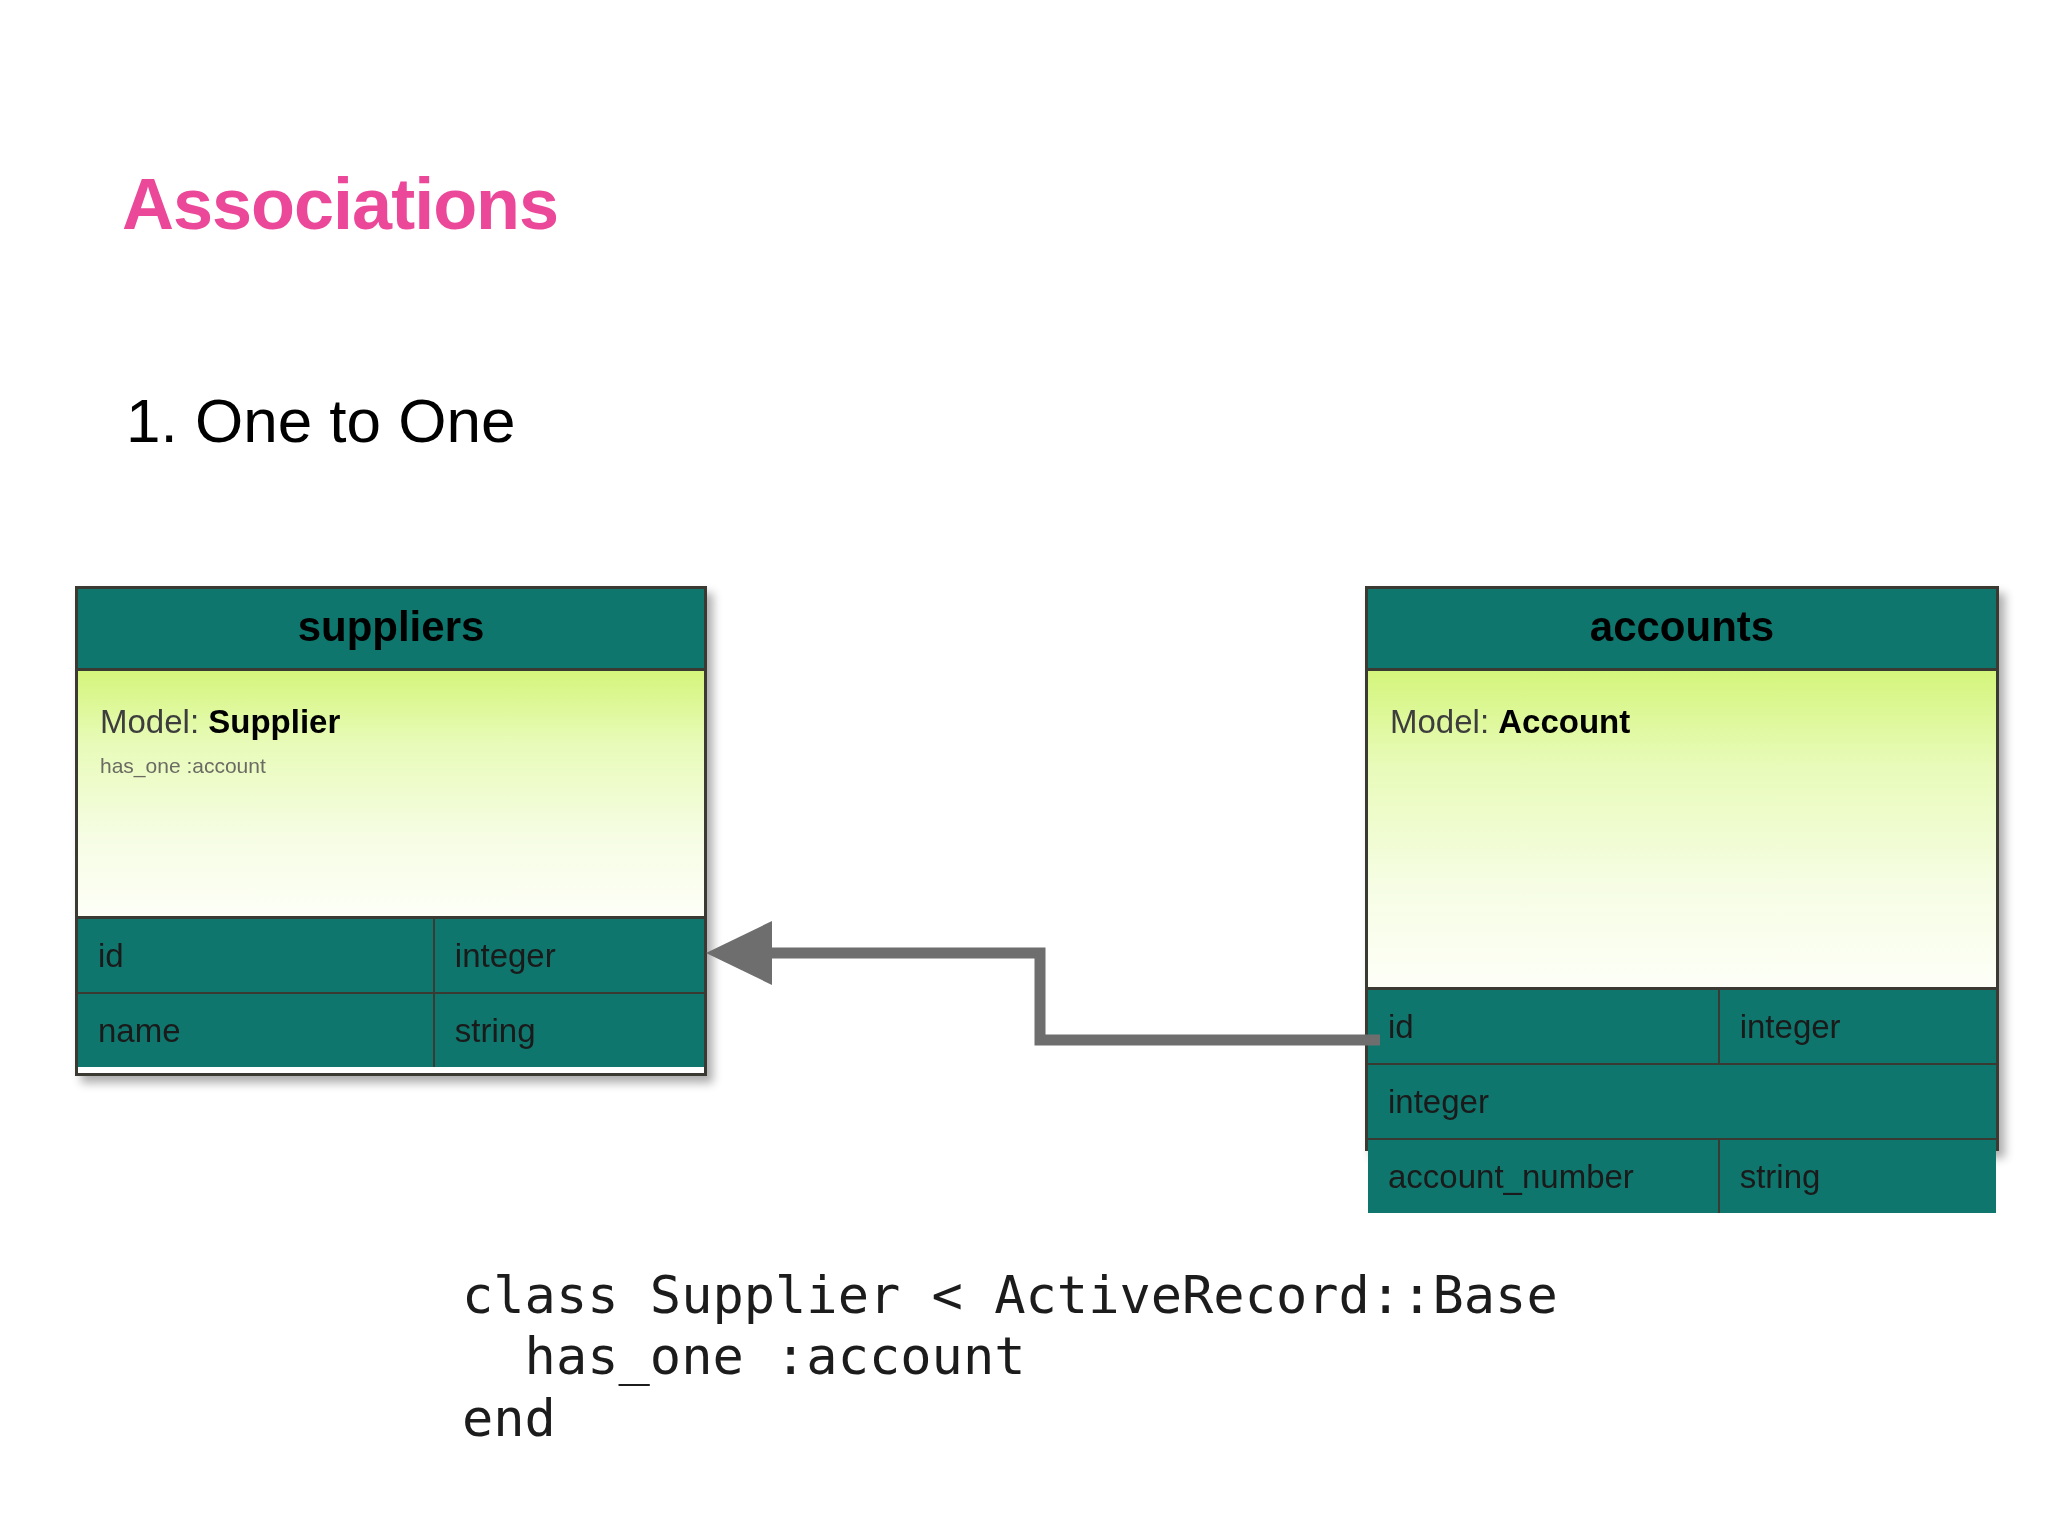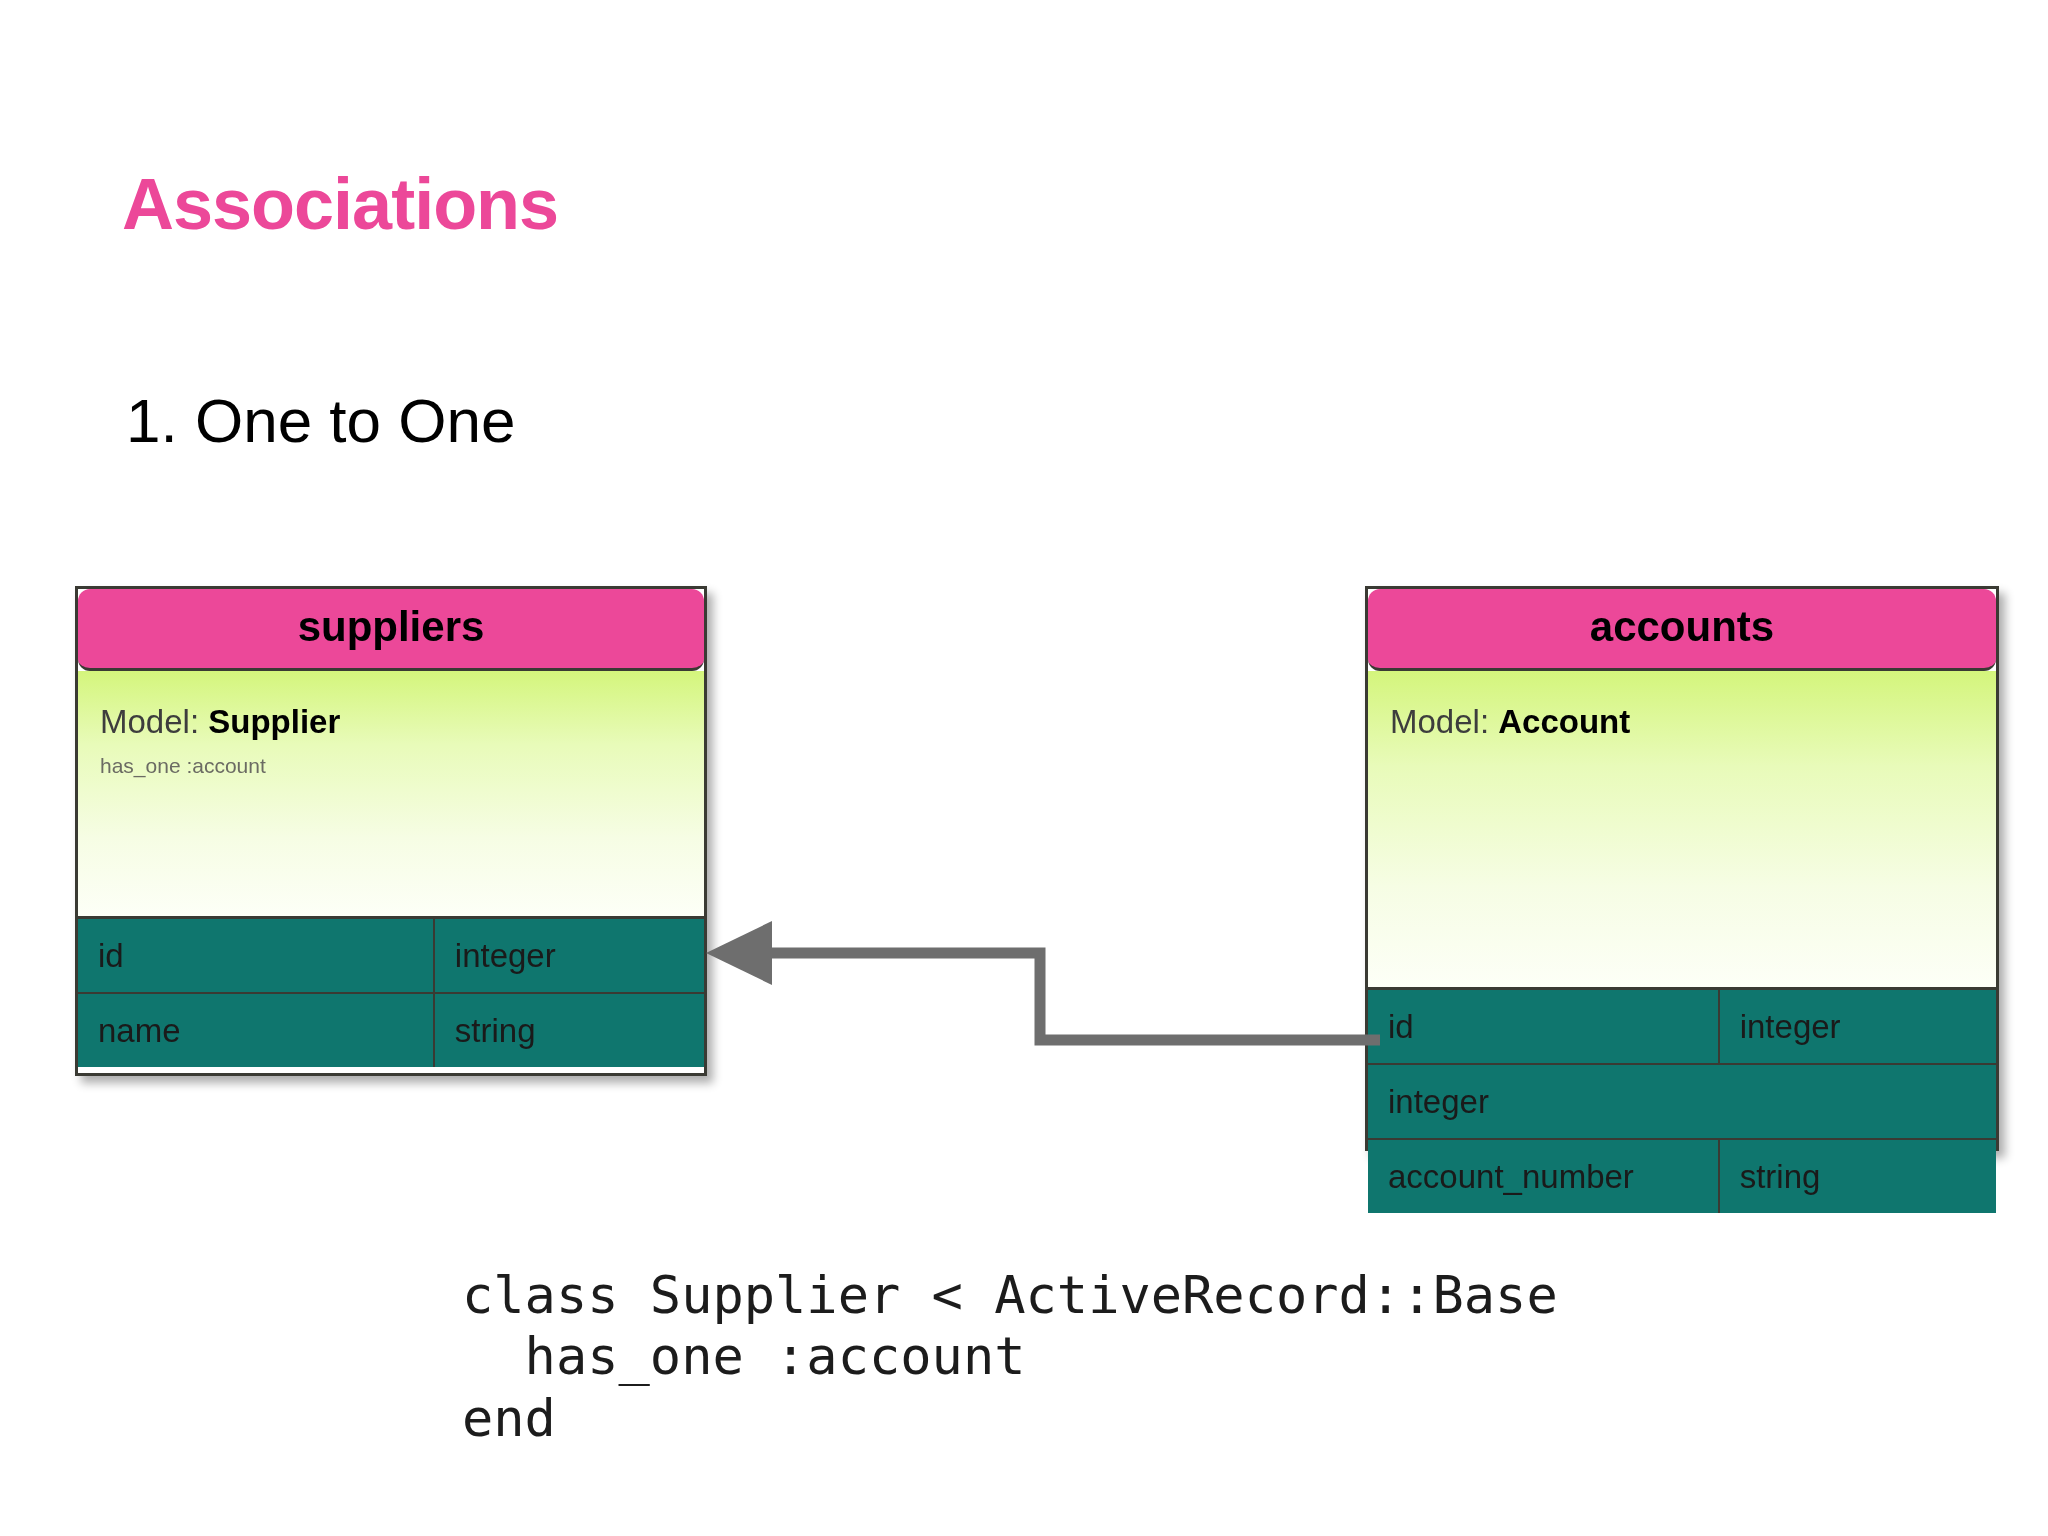--- a/index.html
+++ b/index.html
@@ -55,29 +55,28 @@
     height: 490px;
   }
   #accounts-box {
     left: 1365px;
     top: 586px;
     width: 634px;
     height: 565px;
   }
 
   .erd-header {
-    background: #ec4899;
+    background: #0f766e;
     border-bottom: 3px solid #3a3a33;
     text-align: center;
     font-size: 42px;
     font-weight: bold;
     color: #000000;
     padding: 14px 0 17px 0;
     letter-spacing: 0px;
-    border-radius: 12px;
   }
 
   .erd-model-pane {
     background: linear-gradient(to bottom, #d4f57c 0%, #e8fbb9 30%, #f6fde4 68%, #fdfff7 100%);
     padding: 34px 22px 0 22px;
     box-sizing: border-box;
   }
   #suppliers-box .erd-model-pane { height: 245px; }
   #accounts-box .erd-model-pane { height: 316px; }
 

